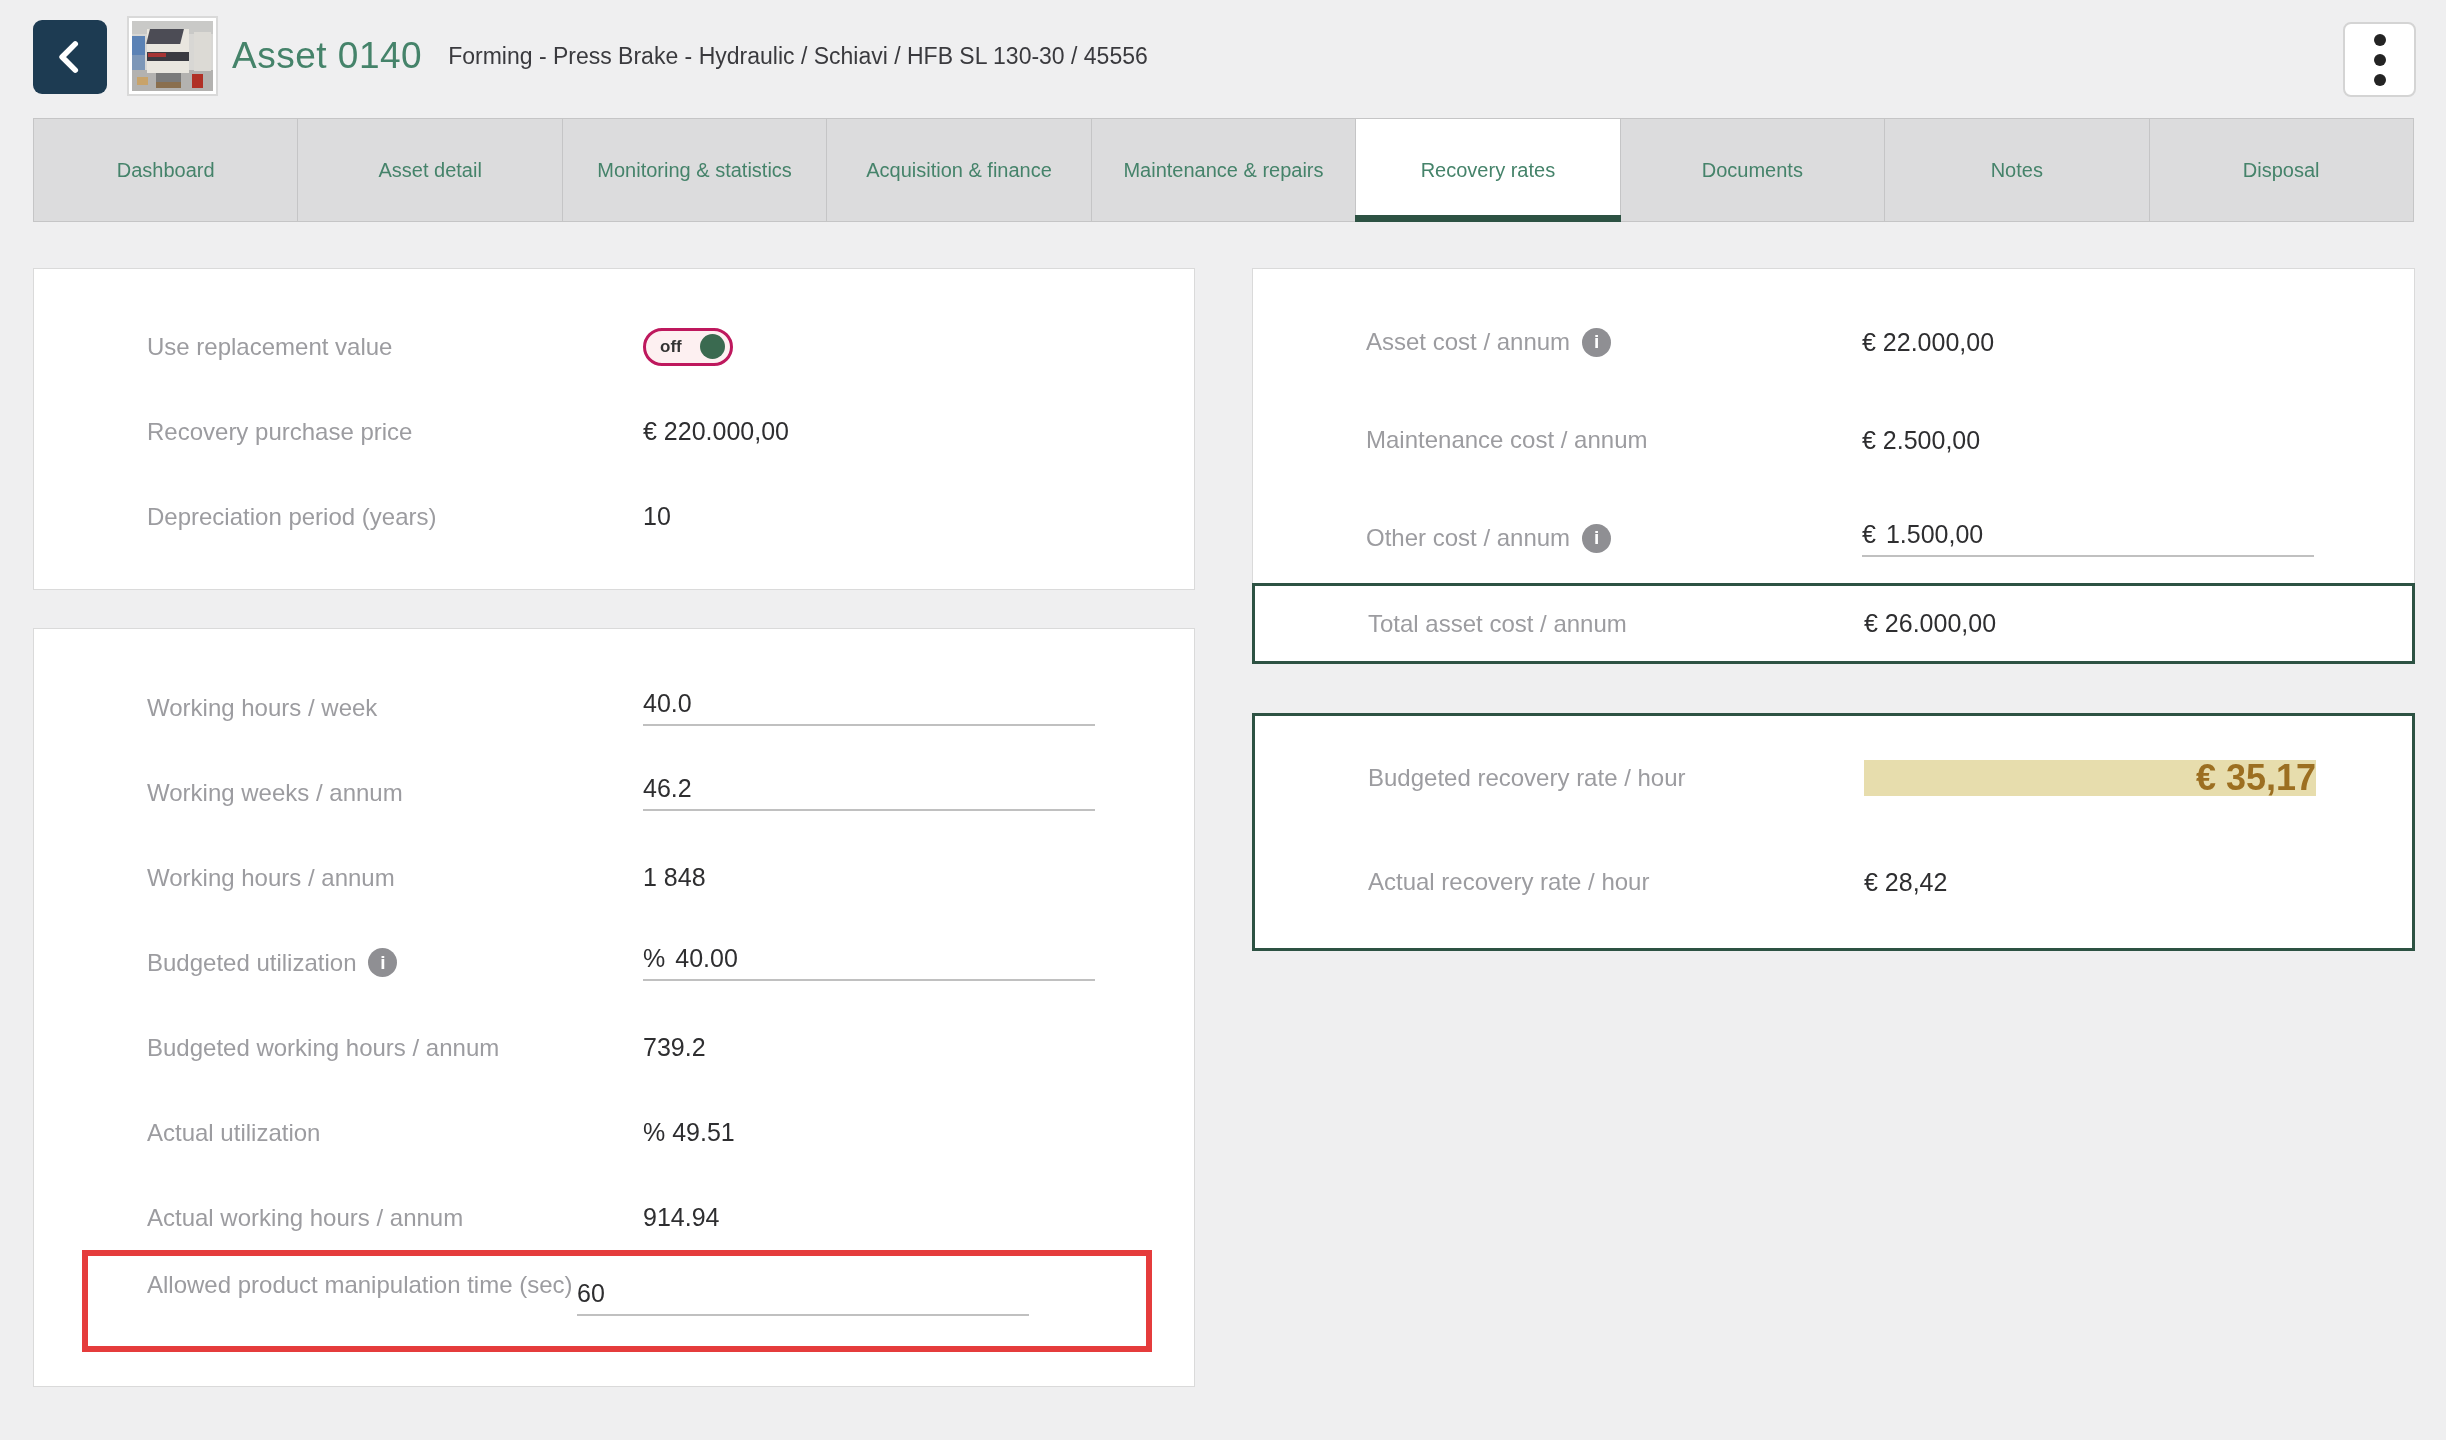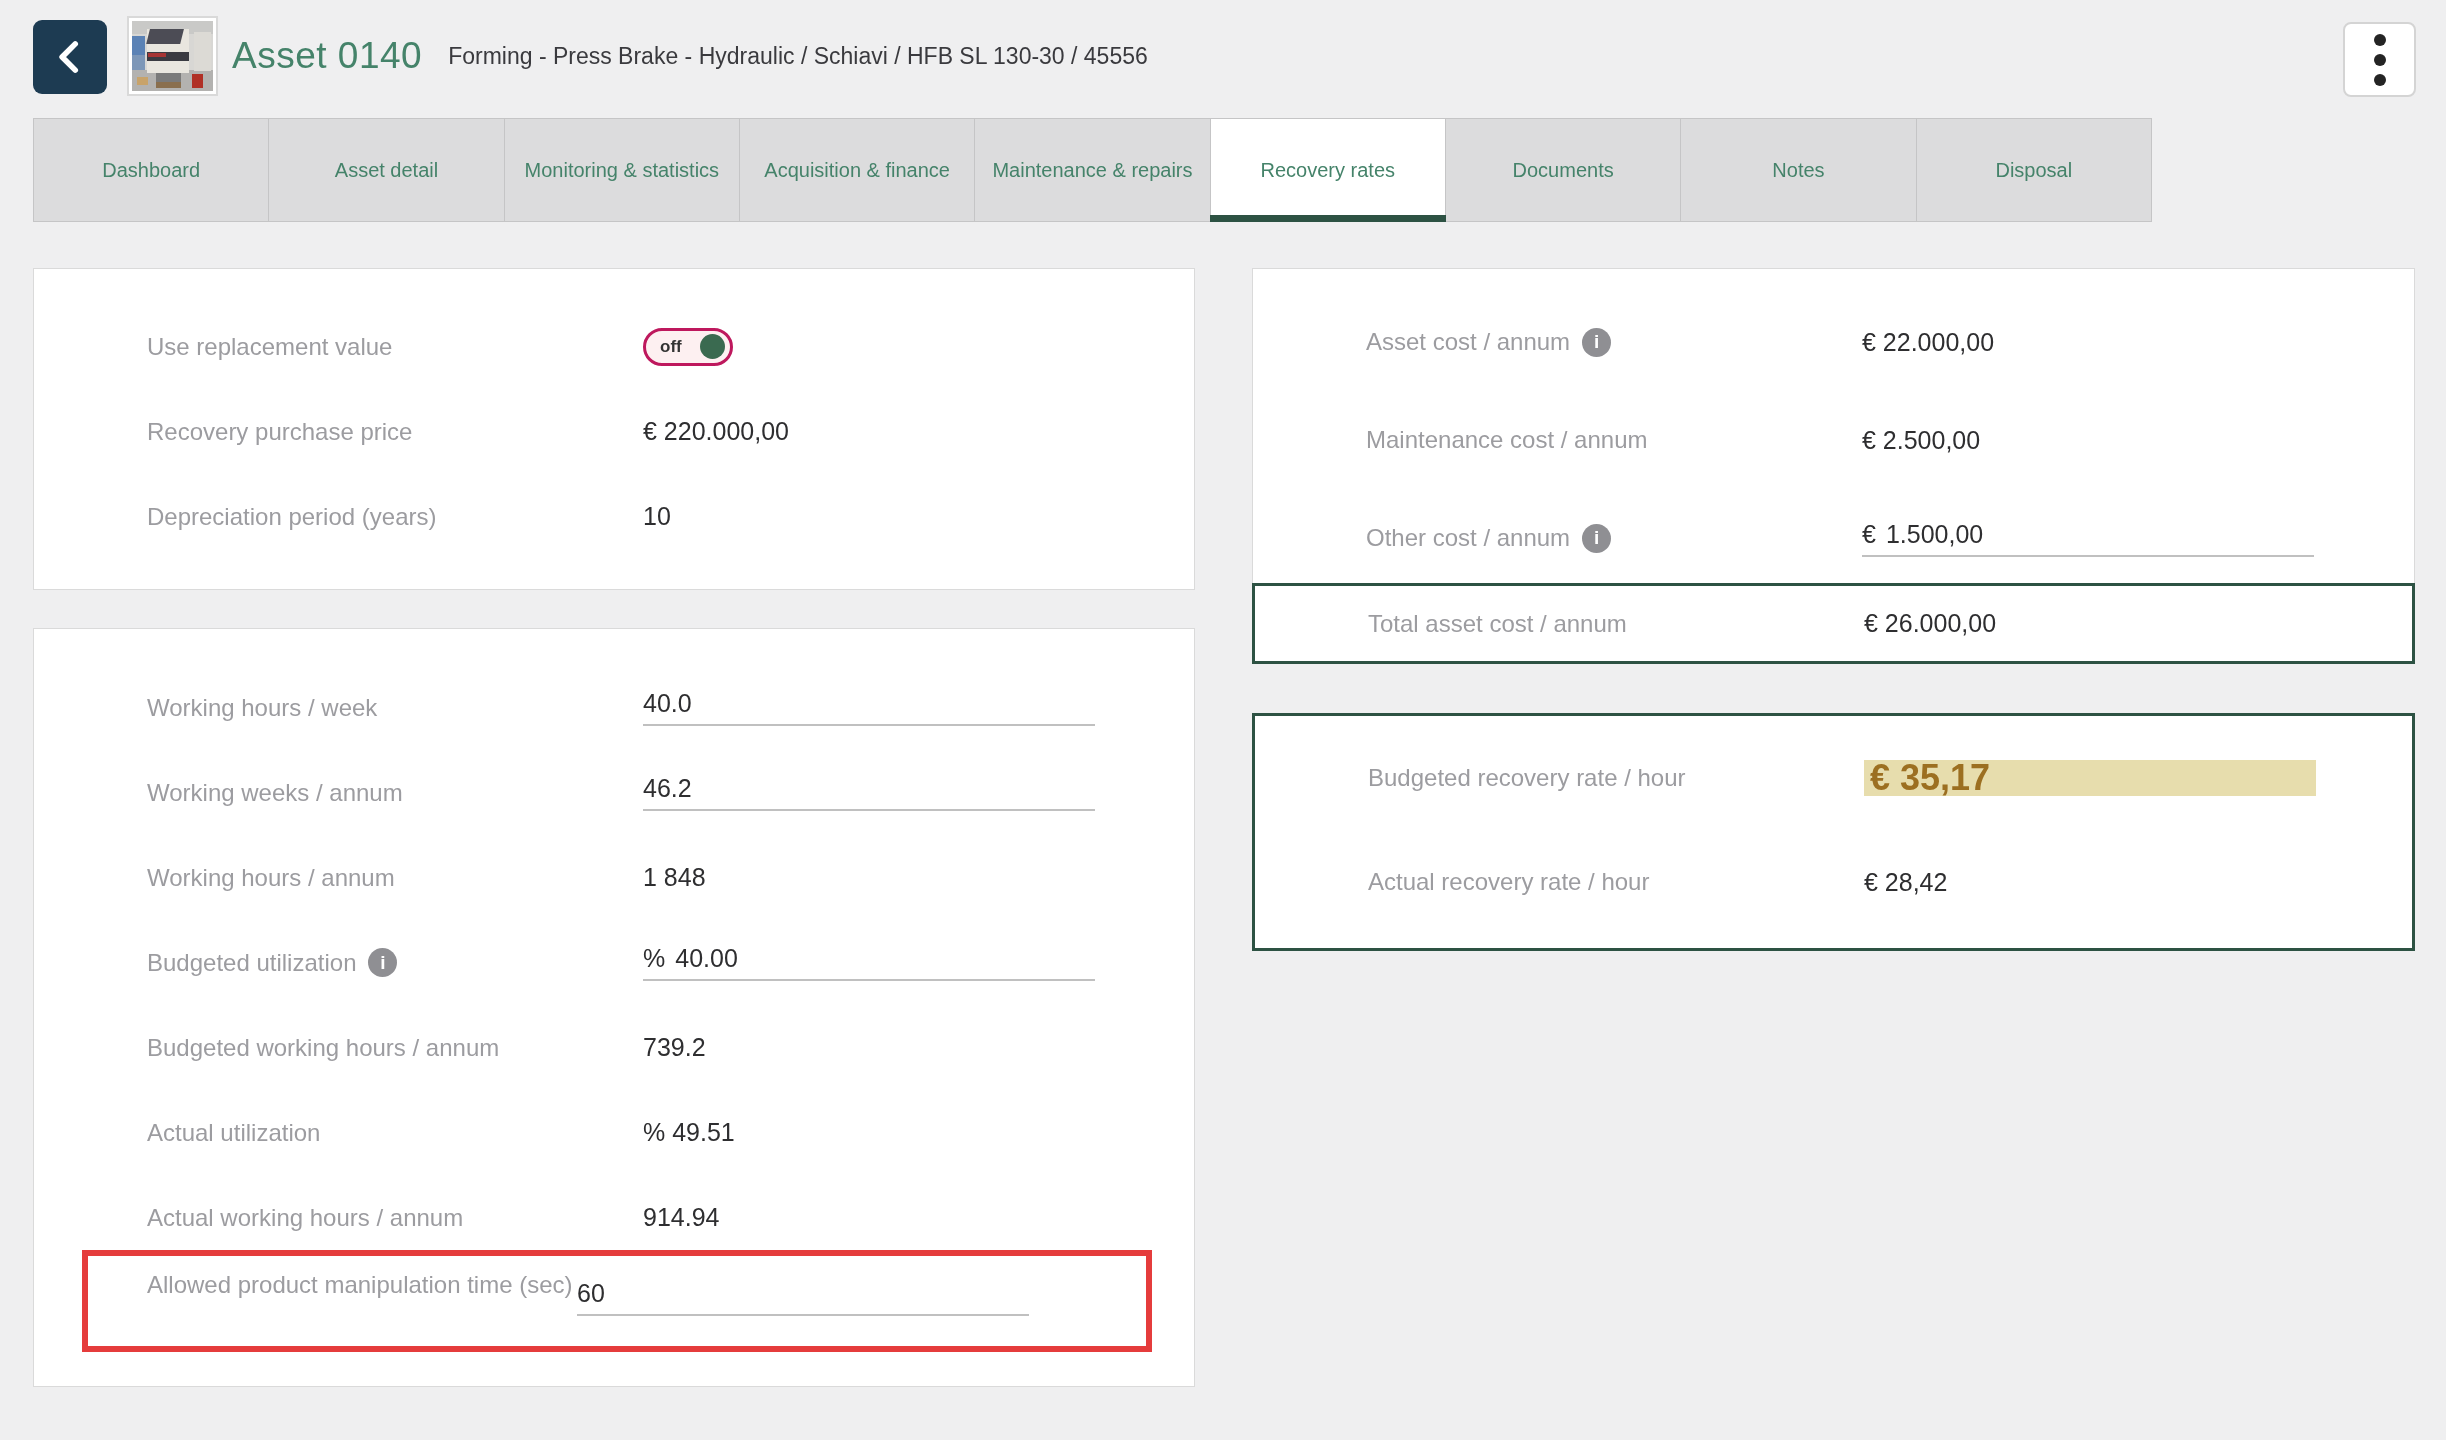--- a/index.html
+++ b/index.html
@@ -51,21 +51,21 @@
 
   .kebab-btn {
     position:absolute; left:2343px; top:22px; width:73px; height:75px;
     background:#ffffff; border:2px solid #d4d4d4; border-radius:8px; cursor:pointer;
     display:flex; flex-direction:column; align-items:center; justify-content:center; gap:8px;
   }
   .kebab-btn i { width:12px; height:12px; border-radius:50%; background:#242424; }
 
   
   .tabbar {
-    position:absolute; left:33px; top:118px; width:2119px; height:104px;
+    position:absolute; left:33px; top:118px; width:2381px; height:104px;
     display:flex; background:#dcdcdd; border:1px solid #c5c5c6;
   }
   .tab {
     flex:1 1 0; display:flex; align-items:center; justify-content:center;
     font-size:20px; color:#45836a; border-right:1px solid #c5c5c6;
     background:transparent; cursor:pointer; position:relative; text-align:center;
   }
   .tab:last-child { border-right:none; }
   .tab.active { background:#ffffff; }
   .tab.active::after {
@@ -80,21 +80,21 @@
   .card-r1 { left:1252px; top:268px; width:1163px; height:328px; padding-top:24px; }
   .box-total { left:1252px; top:583px; width:1163px; height:81px;
     border:3px solid #2d5243; display:flex; align-items:center; }
   .box-rates { left:1252px; top:713px; width:1163px; height:238px;
     border:3px solid #2d5243; padding-top:10px; }
 
   .row { display:flex; align-items:center; padding-left:113px; }
   .card-l1 .row { height:85px; }
   .card-l2 .row { height:85px; }
   .card-r1 .row { height:98px; }
-  .box-rates .row { height:104px; }
+  .box-rates .row { height:104px;text-align:right; }
   .box-total .row { width:100%; }
   .row-tall { height:126px !important; align-items:flex-start; padding-top:6px; }
 
   .lbl { width:496px; flex:0 0 496px; font-size:24px; color:#9c9ca0;
     display:flex; align-items:center; line-height:38px; }
   .lbl.narrow { max-width:430px; }
   .val { font-size:25px; color:#2e2e30; }
 
   .info {
     display:inline-flex; align-items:center; justify-content:center;

